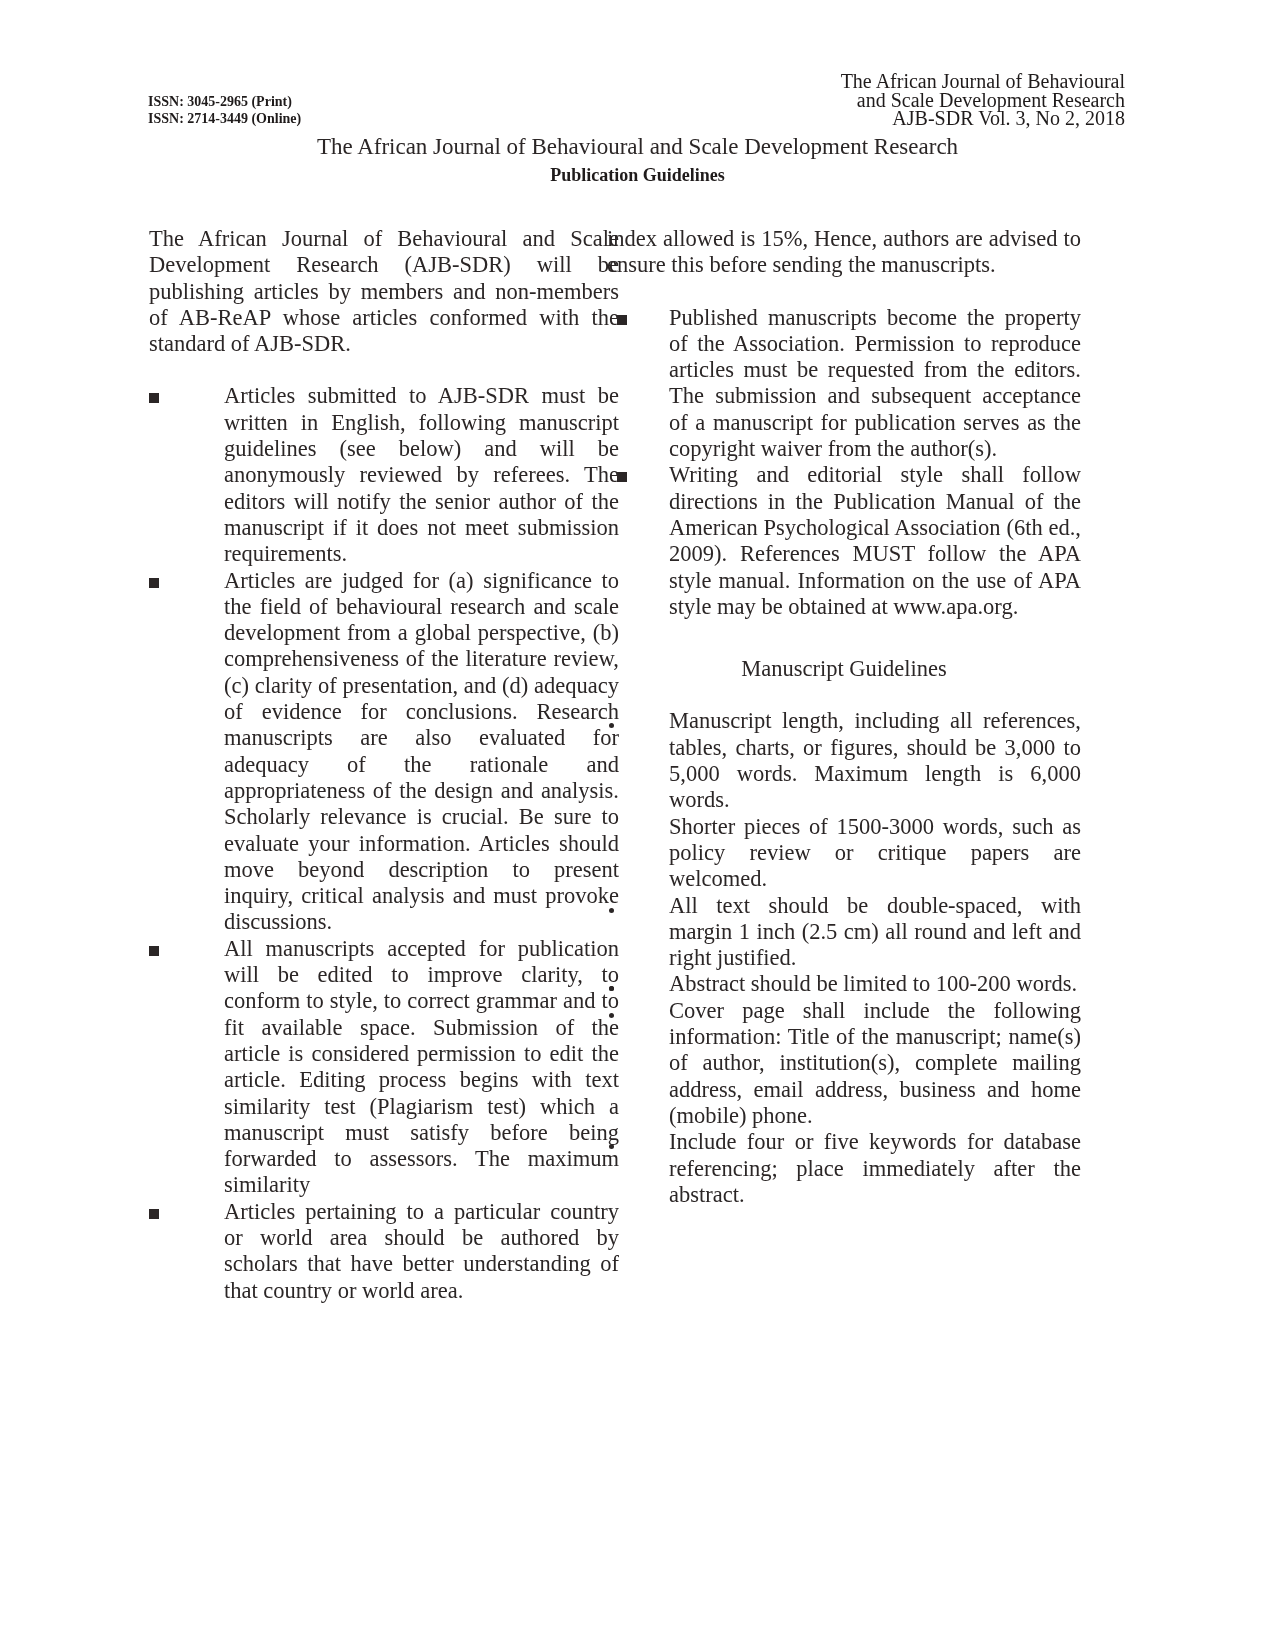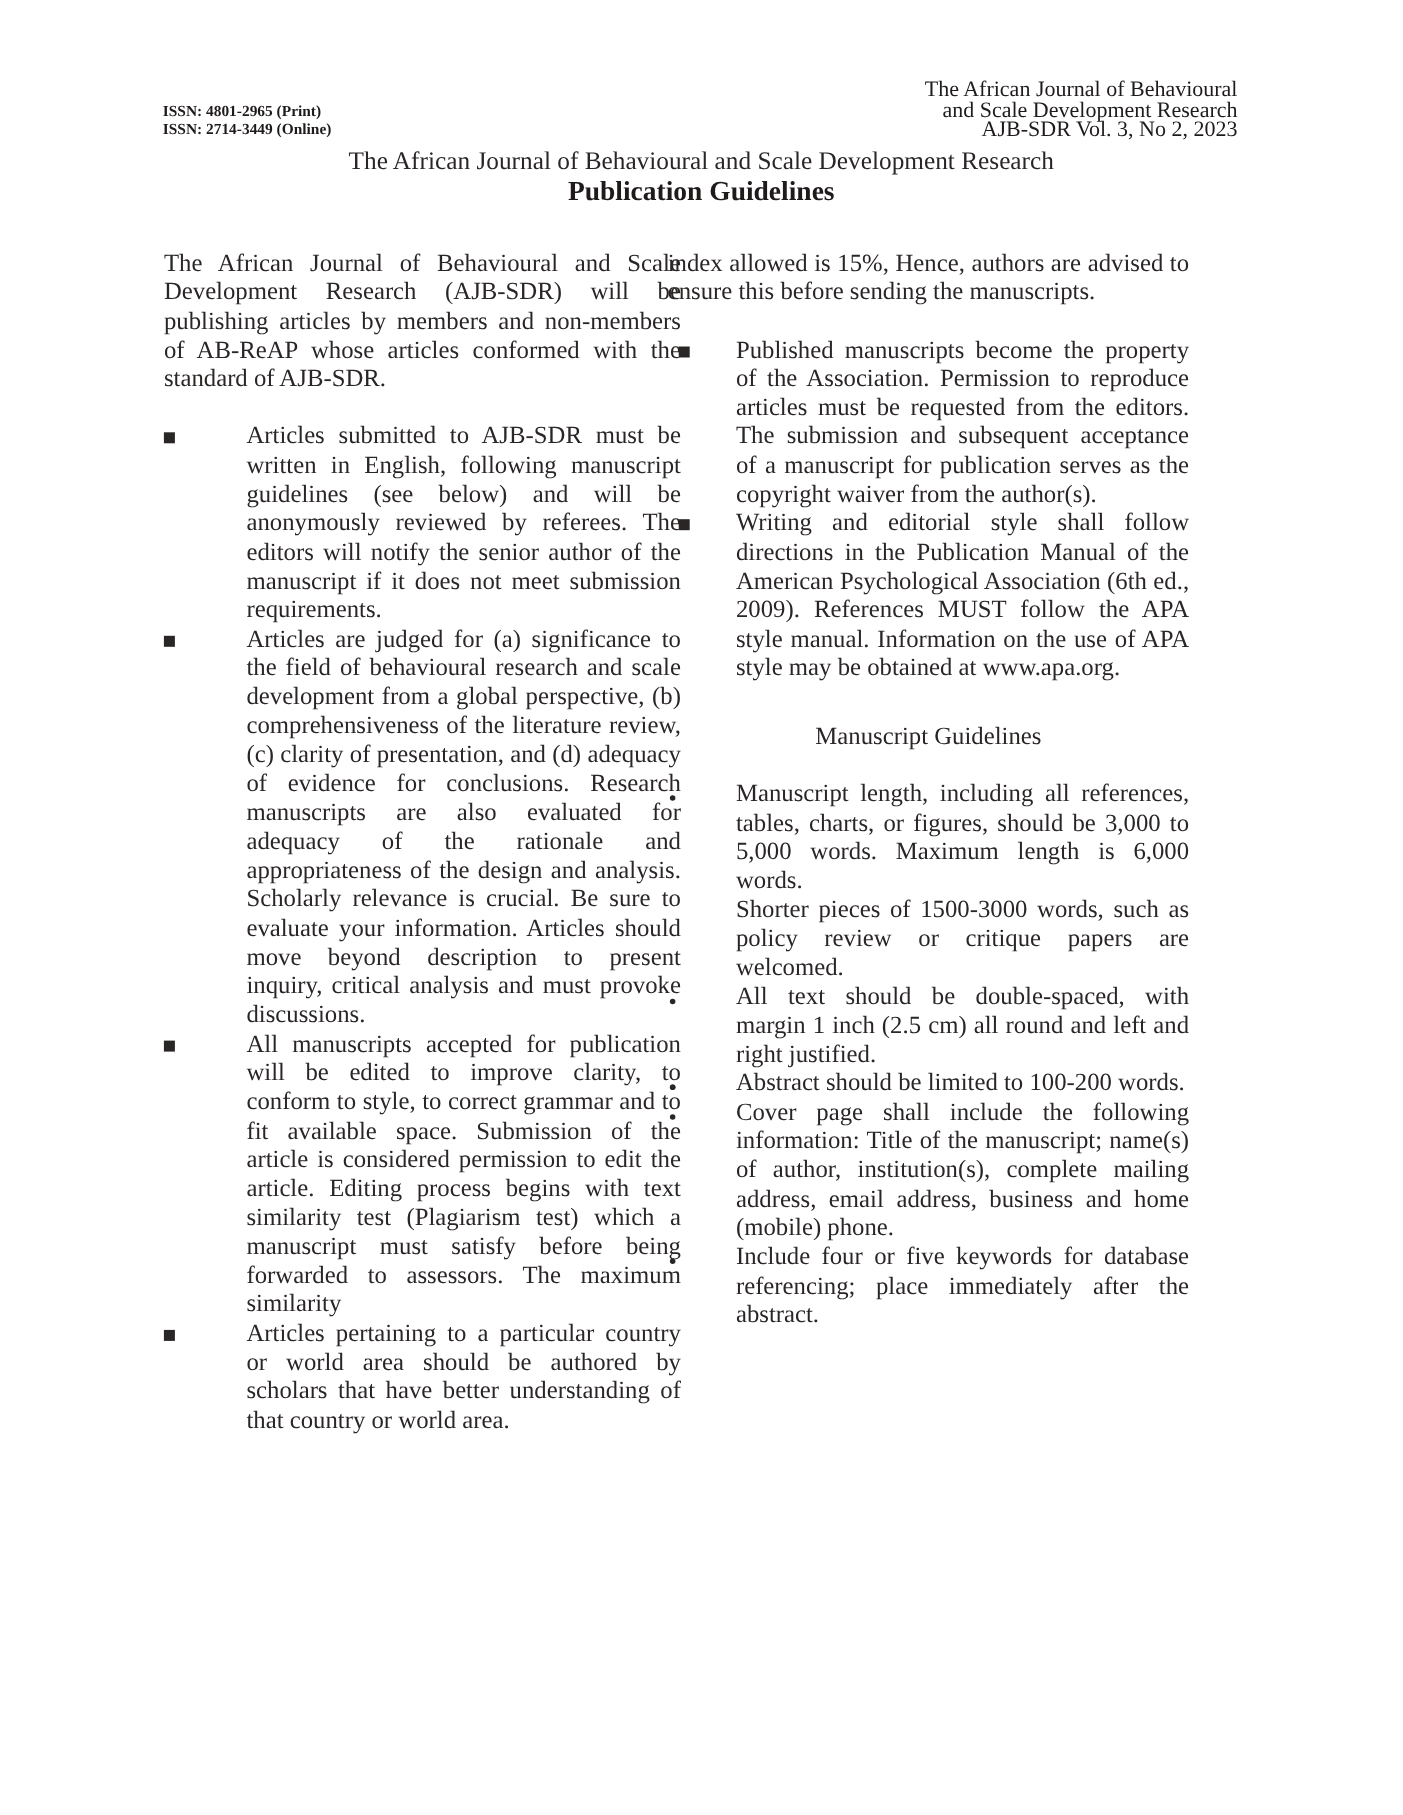--- a/index.html
+++ b/index.html
@@ -3,21 +3,21 @@
   <meta charset="utf-8">
   <style>
     html, body { margin: 0; padding: 0; background: #ffffff; }
     body { width: 1275px; height: 1650px; position: relative; overflow: hidden; color: #2b2626; font-family: "Liberation Serif", "DejaVu Serif", serif; }
     .page { position: absolute; left: 0; top: 0; width: 1275px; height: 1650px; }
 
     .issn { position: absolute; left: 148px; top: 93px; font-size: 14px; font-weight: bold; line-height: 17px; color: #1f1b1b; }
     .journal-info { position: absolute; right: 150px; top: 72px; text-align: right; font-size: 20px; line-height: 18.5px; color: #1f1b1b; }
 
     .main-title { position: absolute; left: 0; width: 1275px; top: 133px; text-align: center; font-size: 23px; line-height: 28px; }
-    .sub-title { position: absolute; left: 0; width: 1275px; top: 162px; text-align: center; font-size: 25px; font-weight: bold; line-height: 26px; color: #1f1b1b; }
+    .sub-title { position: absolute; left: 0; width: 1275px; top: 162px; text-align: center; font-size: 18px; font-weight: bold; line-height: 26px; color: #1f1b1b; }
 
     .col { position: absolute; top: 226px; font-size: 22.5px; line-height: 26.3px; text-align: justify; }
     .col-left { left: 149px; width: 470px; }
     .col-right { left: 607px; width: 474px; }
 
     .para { margin: 0; }
     .para.intro { margin-bottom: 26px; }
 
     .item { position: relative; padding-left: 75px; margin: 0; }
     .item .bullet { position: absolute; left: 0; top: 0; width: 20px; display: block; }
@@ -30,28 +30,28 @@
 
     .section-heading { text-align: center; margin: 36px 0 26px 0; }
     .gap { height: 26px; }
   </style>
 </head>
 <body>
 
 <div class="page">
 
   <div class="issn">
-    <div>ISSN: 4801-2965 (Print)</div>
+    <div>ISSN: 3045-2965 (Print)</div>
     <div>ISSN: 2714-3449 (Online)</div>
   </div>
 
   <div class="journal-info">
     <div>The African Journal of Behavioural</div>
     <div>and Scale Development Research</div>
-    <div>AJB-SDR Vol. 3, No 2, 2023</div>
+    <div>AJB-SDR Vol. 3, No 2, 2018</div>
   </div>
 
   <div class="main-title">The African Journal of Behavioural and Scale Development Research</div>
   <div class="sub-title">Publication Guidelines</div>
 
   <div class="col col-left">
     <p class="para intro">The African Journal of Behavioural and Scale Development Research (AJB-SDR) will be publishing articles by members and non-members of AB-ReAP whose articles conformed with the standard of AJB-SDR.</p>
 
     <div class="item">
       <span class="bullet"><span class="sq"></span></span>

